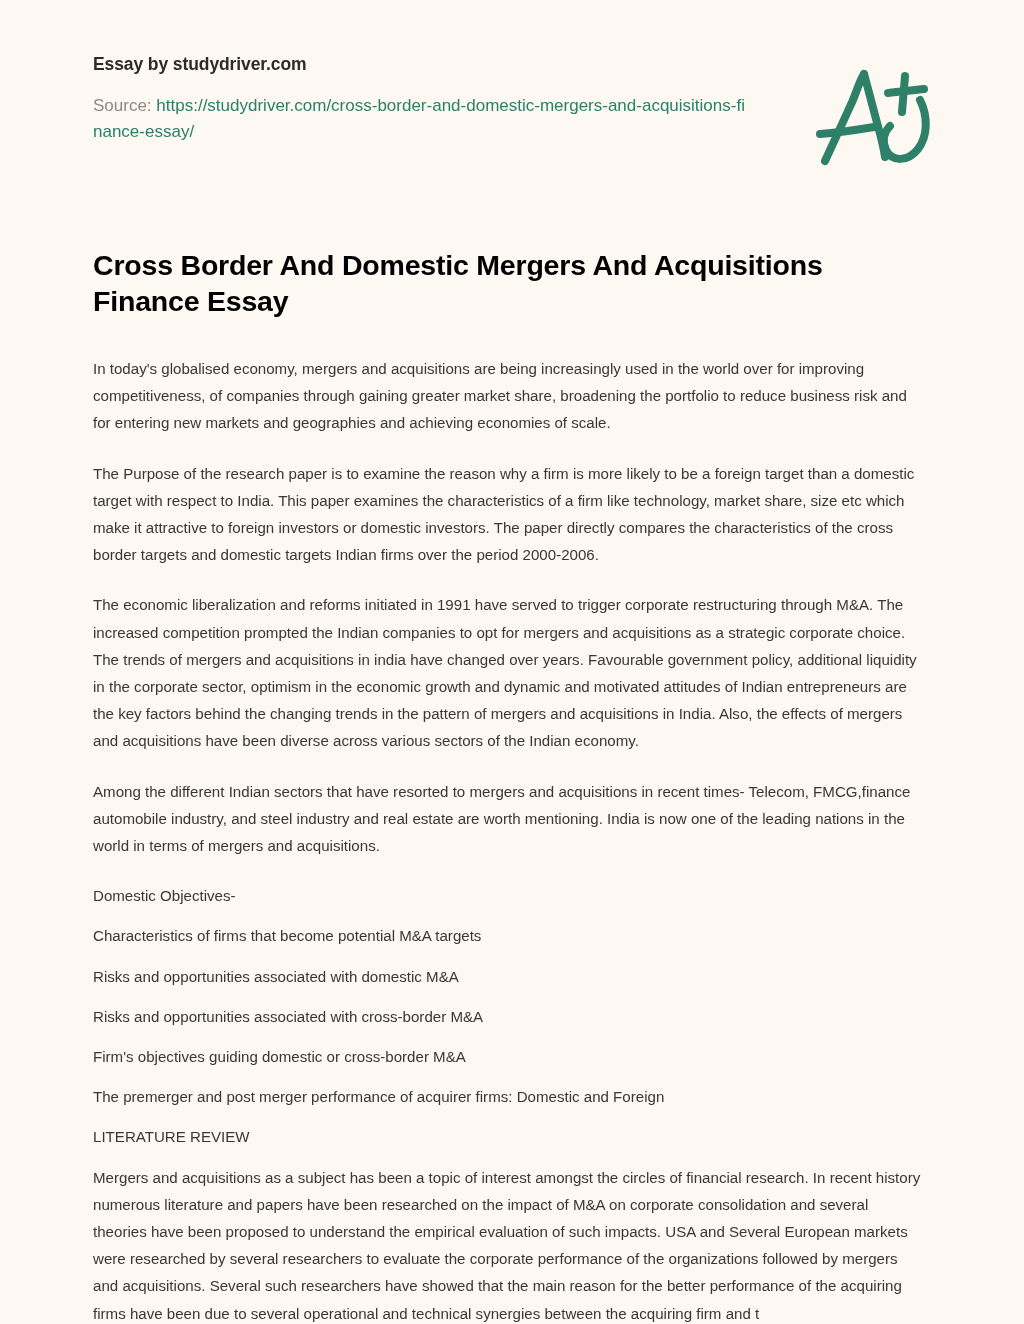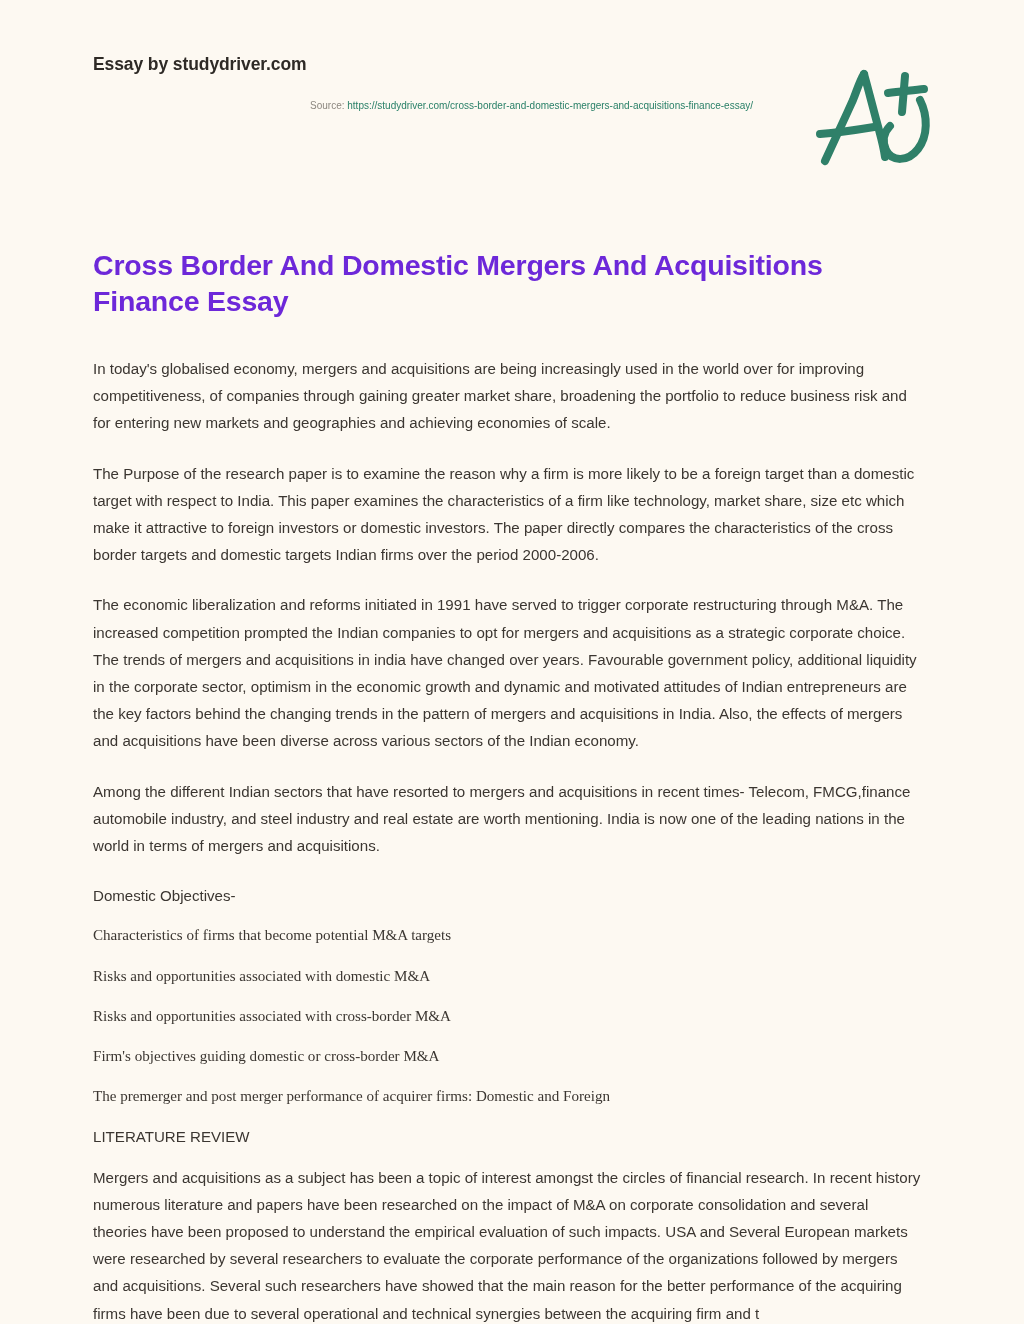--- a/index.html
+++ b/index.html
@@ -34,26 +34,25 @@
     font-size: 17.5px;
     font-weight: bold;
     color: #2e2a26;
     letter-spacing: -0.1px;
     line-height: 24px;
     margin: 0;
   }
 
   .source-line {
     margin-top: 17px;
-    font-size: 10px;
+    font-size: 17px;
     line-height: 26px;
     color: #8d8880;
     max-width: 660px;
     word-break: break-all;
-    text-align: right;
   }
 
   .source-label {
     color: #8d8880;
   }
 
   .source-url {
     color: #2a8068;
     text-decoration: none;
     word-break: break-all;
@@ -77,42 +76,41 @@
   .content {
     position: absolute;
     left: 93px;
     top: 247px;
     width: 840px;
   }
 
   .doc-title {
     font-size: 28.5px;
     font-weight: bold;
-    color: #6d28d9;
+    color: #000000;
     line-height: 36px;
     letter-spacing: -0.2px;
     margin: 0 0 36px 0;
     max-width: 800px;
   }
 
   .para {
     font-size: 15.1px;
     line-height: 27.2px;
     color: #3b3631;
     margin: 0 12px 23px 0;
     max-width: 840px;
     text-align: left;
   }
 
   .objective {
     font-size: 15.1px;
     line-height: 27.2px;
     color: #3b3631;
     margin: 0 0 13px 0;
-    font-family: Liberation Serif, serif;
   }
 
   .section-head {
     font-size: 15.1px;
     line-height: 27.2px;
     color: #3b3631;
     margin: 10px 0 13px 0;
   }
 
   .para-last {

